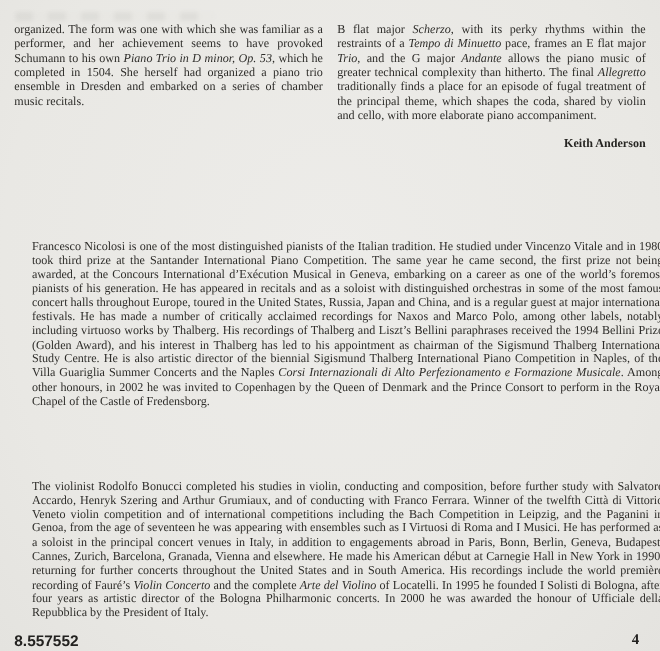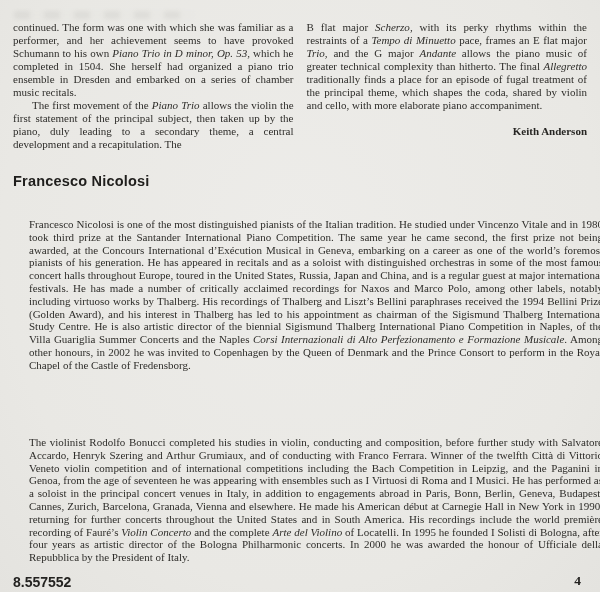--- a/index.html
+++ b/index.html
@@ -88,30 +88,28 @@
 </style>
 </head>
 <body>
 
 <div class="page">
 
   <div class="ghost"></div>
 
   <div class="twocol">
     <div class="col">
-      <p><span>continued. The form was one with which she was familiar as a performer, and her achievement seems to have provoked Schumann to his own </span><span style="font-style: italic;">Piano Trio in D minor, Op. 53</span><span>, which he completed in 1504. She herself had organized a piano trio ensemble in Dresden and embarked on a series of chamber music recitals.</span></p>
-      <p class="indent"><span>The first movement of the </span><span style="font-style: italic;">Piano Trio</span><span> allows the violin the first statement of the principal subject, then taken up by the piano, duly leading to a secondary theme, a central development and a recapitulation. The</span></p>
+      <p><span>organized. The form was one with which she was familiar as a performer, and her achievement seems to have provoked Schumann to his own </span><span style="font-style: italic;">Piano Trio in D minor, Op. 53</span><span>, which he completed in 1504. She herself had organized a piano trio ensemble in Dresden and embarked on a series of chamber music recitals.</span></p>
     </div>
     <div class="col">
       <p><span>B flat major </span><span style="font-style: italic;">Scherzo</span><span>, with its perky rhythms within the restraints of a </span><span style="font-style: italic;">Tempo di Minuetto</span><span> pace, frames an E flat major </span><span style="font-style: italic;">Trio</span><span>, and the G major </span><span style="font-style: italic;">Andante</span><span> allows the piano music of greater technical complexity than hitherto. The final </span><span style="font-style: italic;">Allegretto</span><span> traditionally finds a place for an episode of fugal treatment of the principal theme, which shapes the coda, shared by violin and cello, with more elaborate piano accompaniment.</span></p>
       <div class="signature">Keith Anderson</div>
     </div>
   </div>
 
-  <div class="heading" id="heading-nicolosi">Francesco Nicolosi</div>
 
   <p class="fullpara" id="para-nicolosi"><span>Francesco Nicolosi is one of the most distinguished pianists of the Italian tradition. He studied under Vincenzo Vitale and in 1980 took third prize at the Santander International Piano Competition. The same year he came second, the first prize not being awarded, at the Concours International d’Exécution Musical in Geneva, embarking on a career as one of the world’s foremost pianists of his generation. He has appeared in recitals and as a soloist with distinguished orchestras in some of the most famous concert halls throughout Europe, toured in the United States, Russia, Japan and China, and is a regular guest at major international festivals. He has made a number of critically acclaimed recordings for Naxos and Marco Polo, among other labels, notably including virtuoso works by Thalberg. His recordings of Thalberg and Liszt’s Bellini paraphrases received the 1994 Bellini Prize (Golden Award), and his interest in Thalberg has led to his appointment as chairman of the Sigismund Thalberg International Study Centre. He is also artistic director of the biennial Sigismund Thalberg International Piano Competition in Naples, of the Villa Guariglia Summer Concerts and the Naples </span><span style="font-style: italic;">Corsi Internazionali di Alto Perfezionamento e Formazione Musicale</span><span>. Among other honours, in 2002 he was invited to Copenhagen by the Queen of Denmark and the Prince Consort to perform in the Royal Chapel of the Castle of Fredensborg.</span></p>
 
 
   <p class="fullpara" id="para-bonucci"><span>The violinist Rodolfo Bonucci completed his studies in violin, conducting and composition, before further study with Salvatore Accardo, Henryk Szering and Arthur Grumiaux, and of conducting with Franco Ferrara. Winner of the twelfth Città di Vittorio Veneto violin competition and of international competitions including the Bach Competition in Leipzig, and the Paganini in Genoa, from the age of seventeen he was appearing with ensembles such as I Virtuosi di Roma and I Musici. He has performed as a soloist in the principal concert venues in Italy, in addition to engagements abroad in Paris, Bonn, Berlin, Geneva, Budapest, Cannes, Zurich, Barcelona, Granada, Vienna and elsewhere. He made his American début at Carnegie Hall in New York in 1990, returning for further concerts throughout the United States and in South America. His recordings include the world première recording of Fauré’s </span><span style="font-style: italic;">Violin Concerto</span><span> and the complete </span><span style="font-style: italic;">Arte del Violino</span><span> of Locatelli. In 1995 he founded I Solisti di Bologna, after four years as artistic director of the Bologna Philharmonic concerts. In 2000 he was awarded the honour of Ufficiale della Repubblica by the President of Italy.</span></p>
 
   <div class="footer-cat">8.557552</div>
 
   <div class="footer-page">4</div>
 

